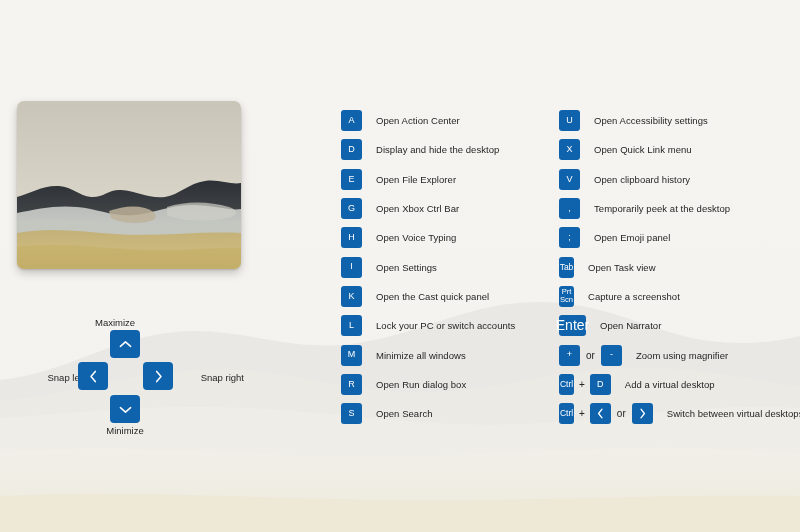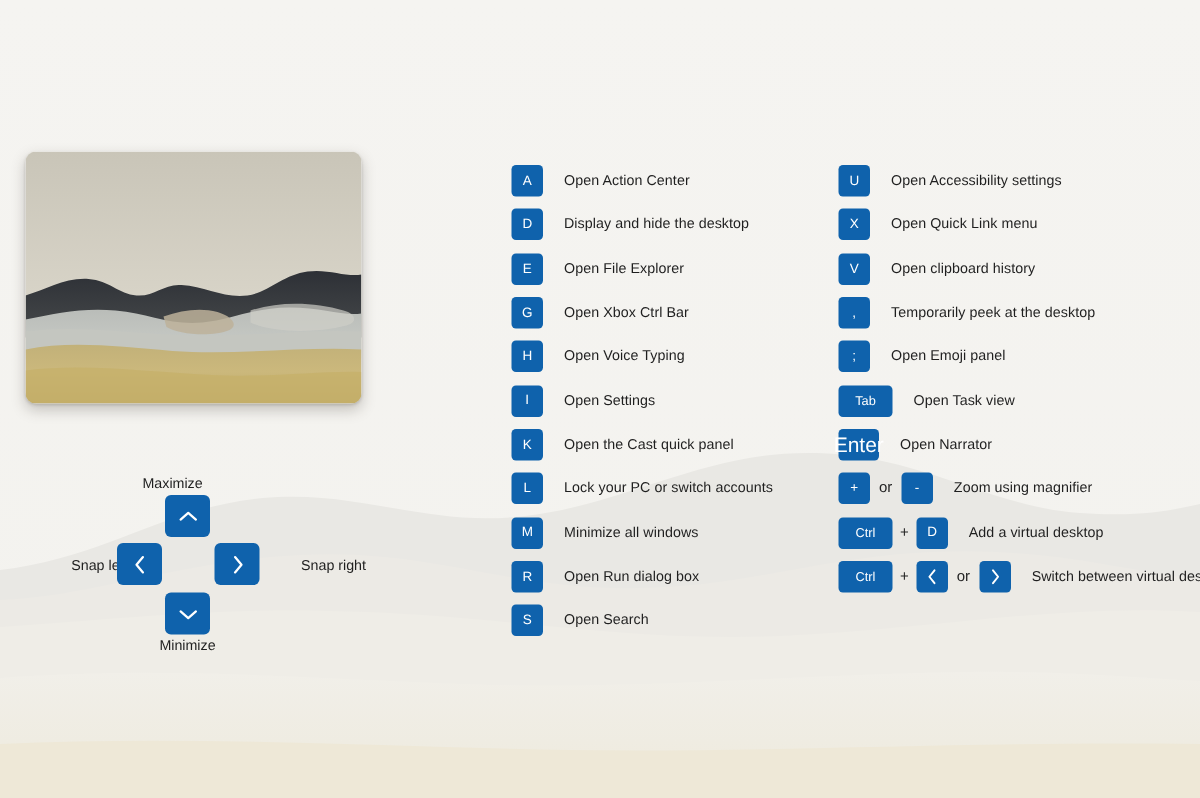--- a/index.html
+++ b/index.html
@@ -125,21 +125,21 @@
     flex-direction: column;
     line-height: 1.04;
     text-align: center;
     flex: none;
   }
   .key-cap.size-sm {
     width: 21px; height: 21px;
     font-size: 9px;
   }
   .key-cap.size-md {
-    width: 36px; height: 21px;
+    width: 15px; height: 21px;
     font-size: 8.5px;
   }
   .key-cap.size-lg {
     width: 27px; height: 21px;
     font-size: 14px;
   }
   .key-cap.two-line {
     font-size: 7.6px;
     line-height: 1.05;
   }
@@ -400,20 +400,29 @@
         <div class="shortcut-desc">Open Emoji panel</div>
       </div>
       <div class="shortcut-row">
         <div class="key-group">
           <div class="key-cap size-md">Tab</div>
         </div>
         <div class="shortcut-desc">Open Task view</div>
       </div>
       <div class="shortcut-row">
         <div class="key-group">
+          <div class="key-cap size-md two-line">
+            <span class="kc-line">Prt</span>
+            <span class="kc-line">Scn</span>
+          </div>
+        </div>
+        <div class="shortcut-desc">Capture a screenshot</div>
+      </div>
+      <div class="shortcut-row">
+        <div class="key-group">
           <div class="key-cap size-lg">Enter</div>
         </div>
         <div class="shortcut-desc">Open Narrator</div>
       </div>
       <div class="shortcut-row">
         <div class="key-group">
           <div class="key-cap size-sm">+</div>
           <span class="key-joiner">or</span>
           <div class="key-cap size-sm">-</div>
         </div>

